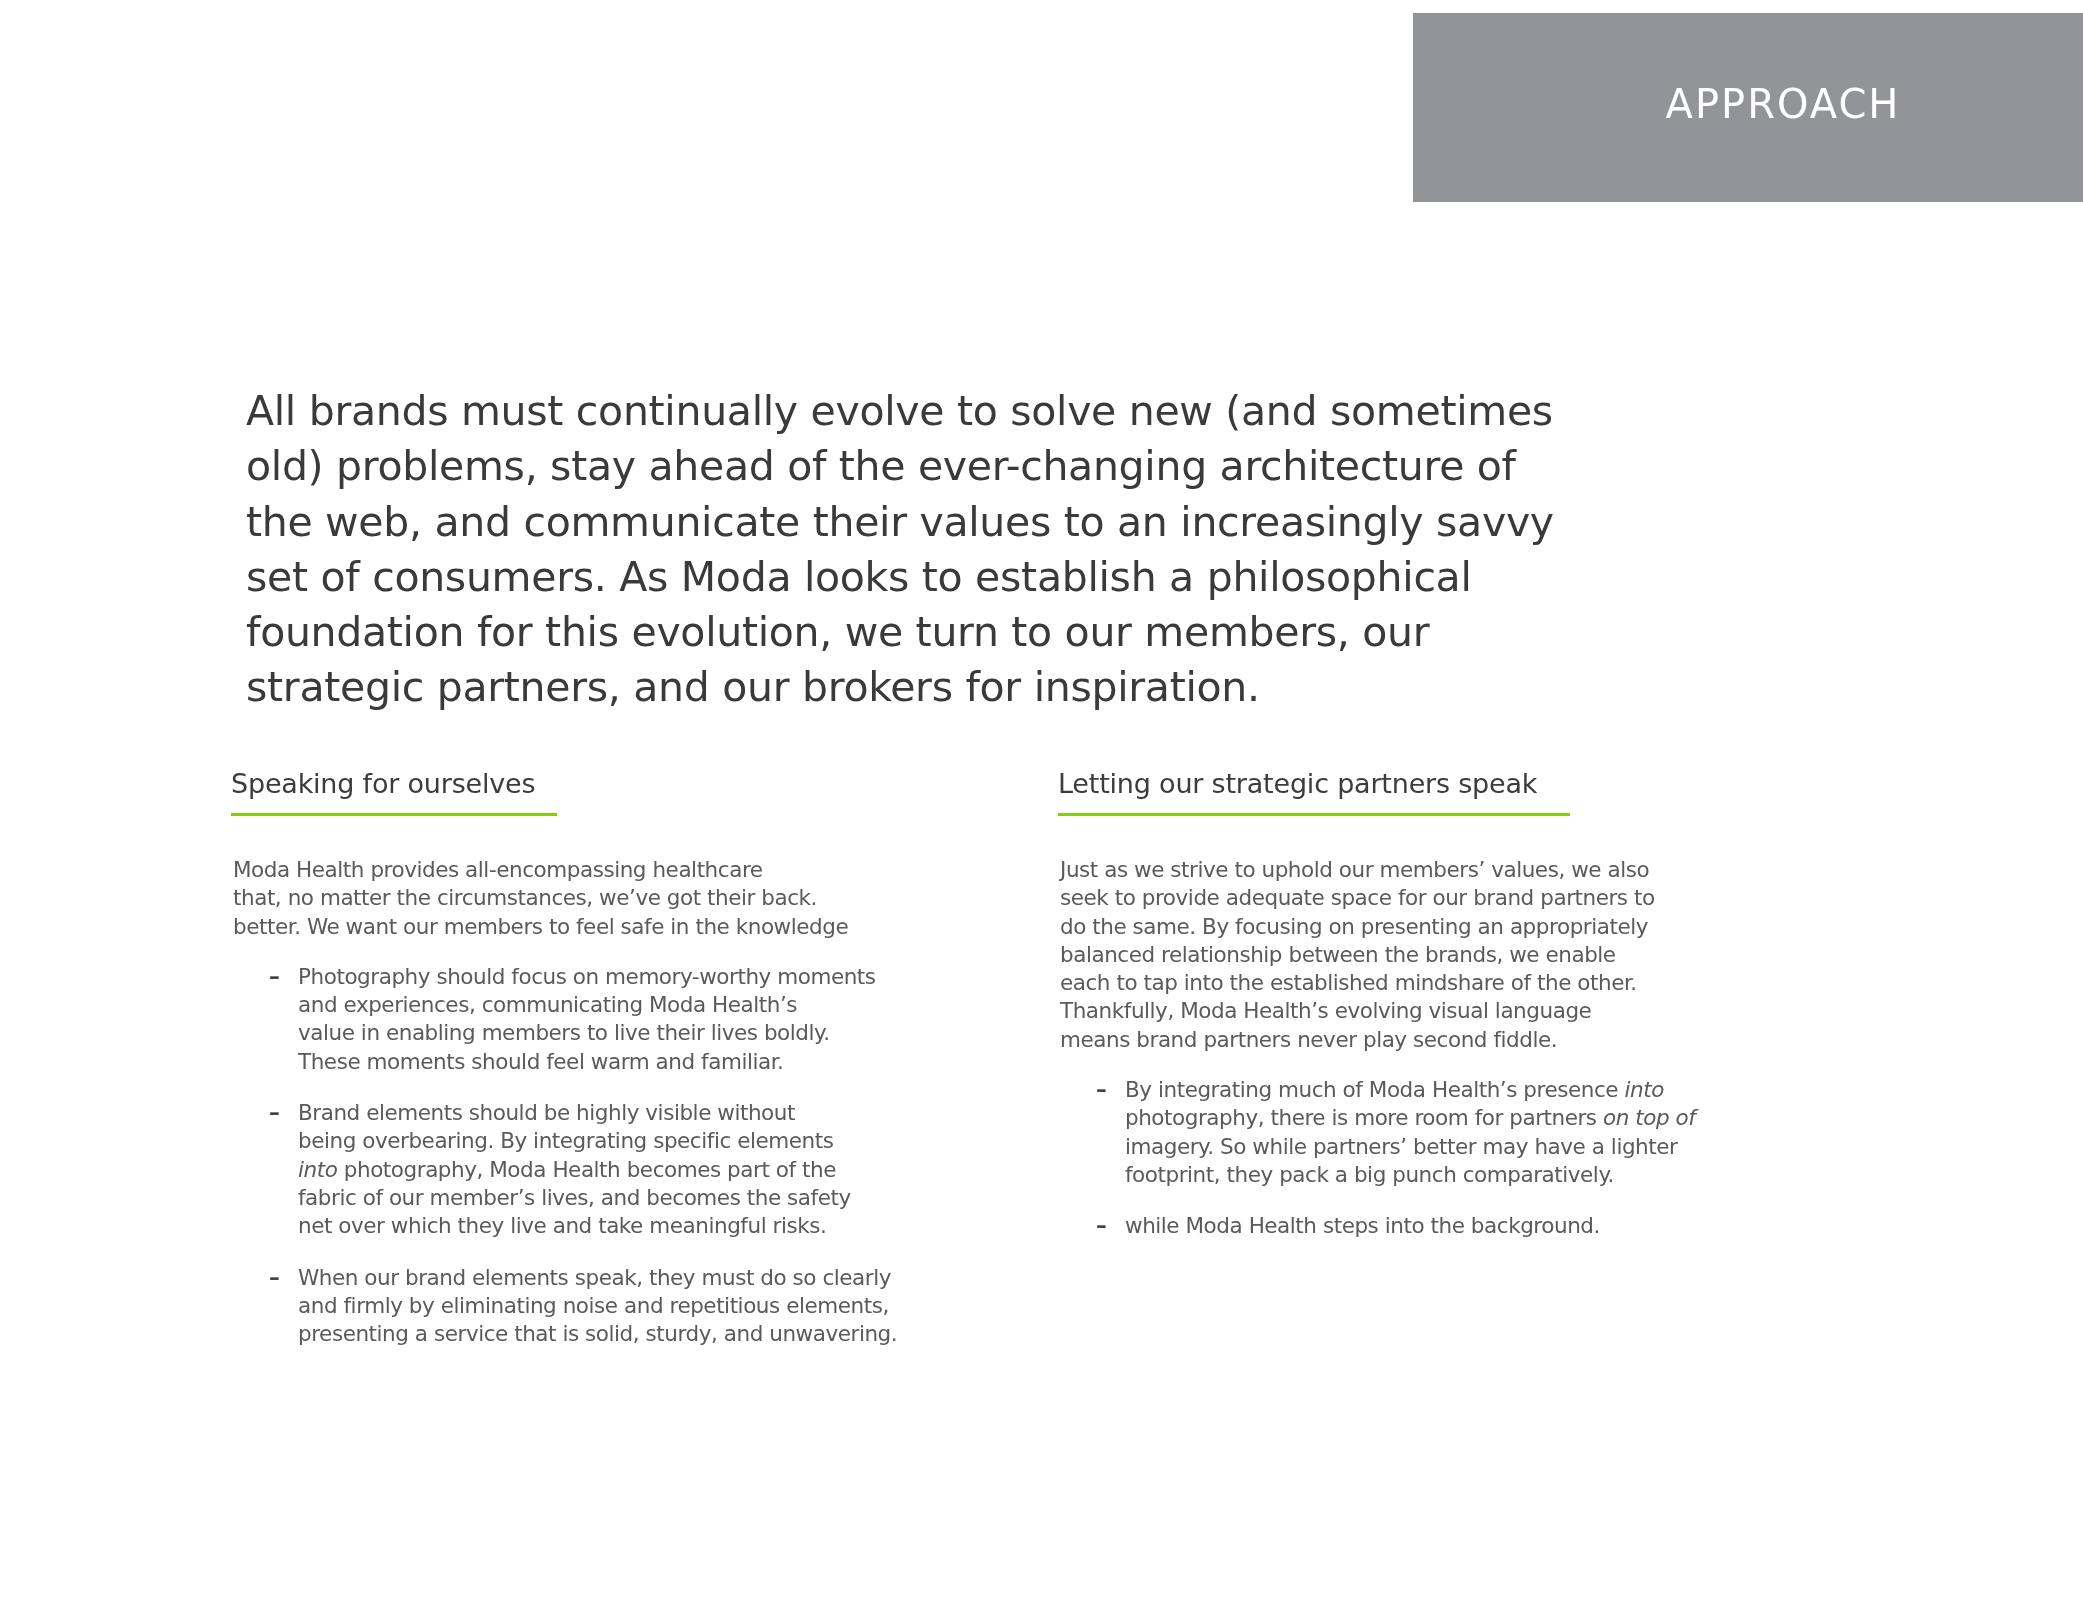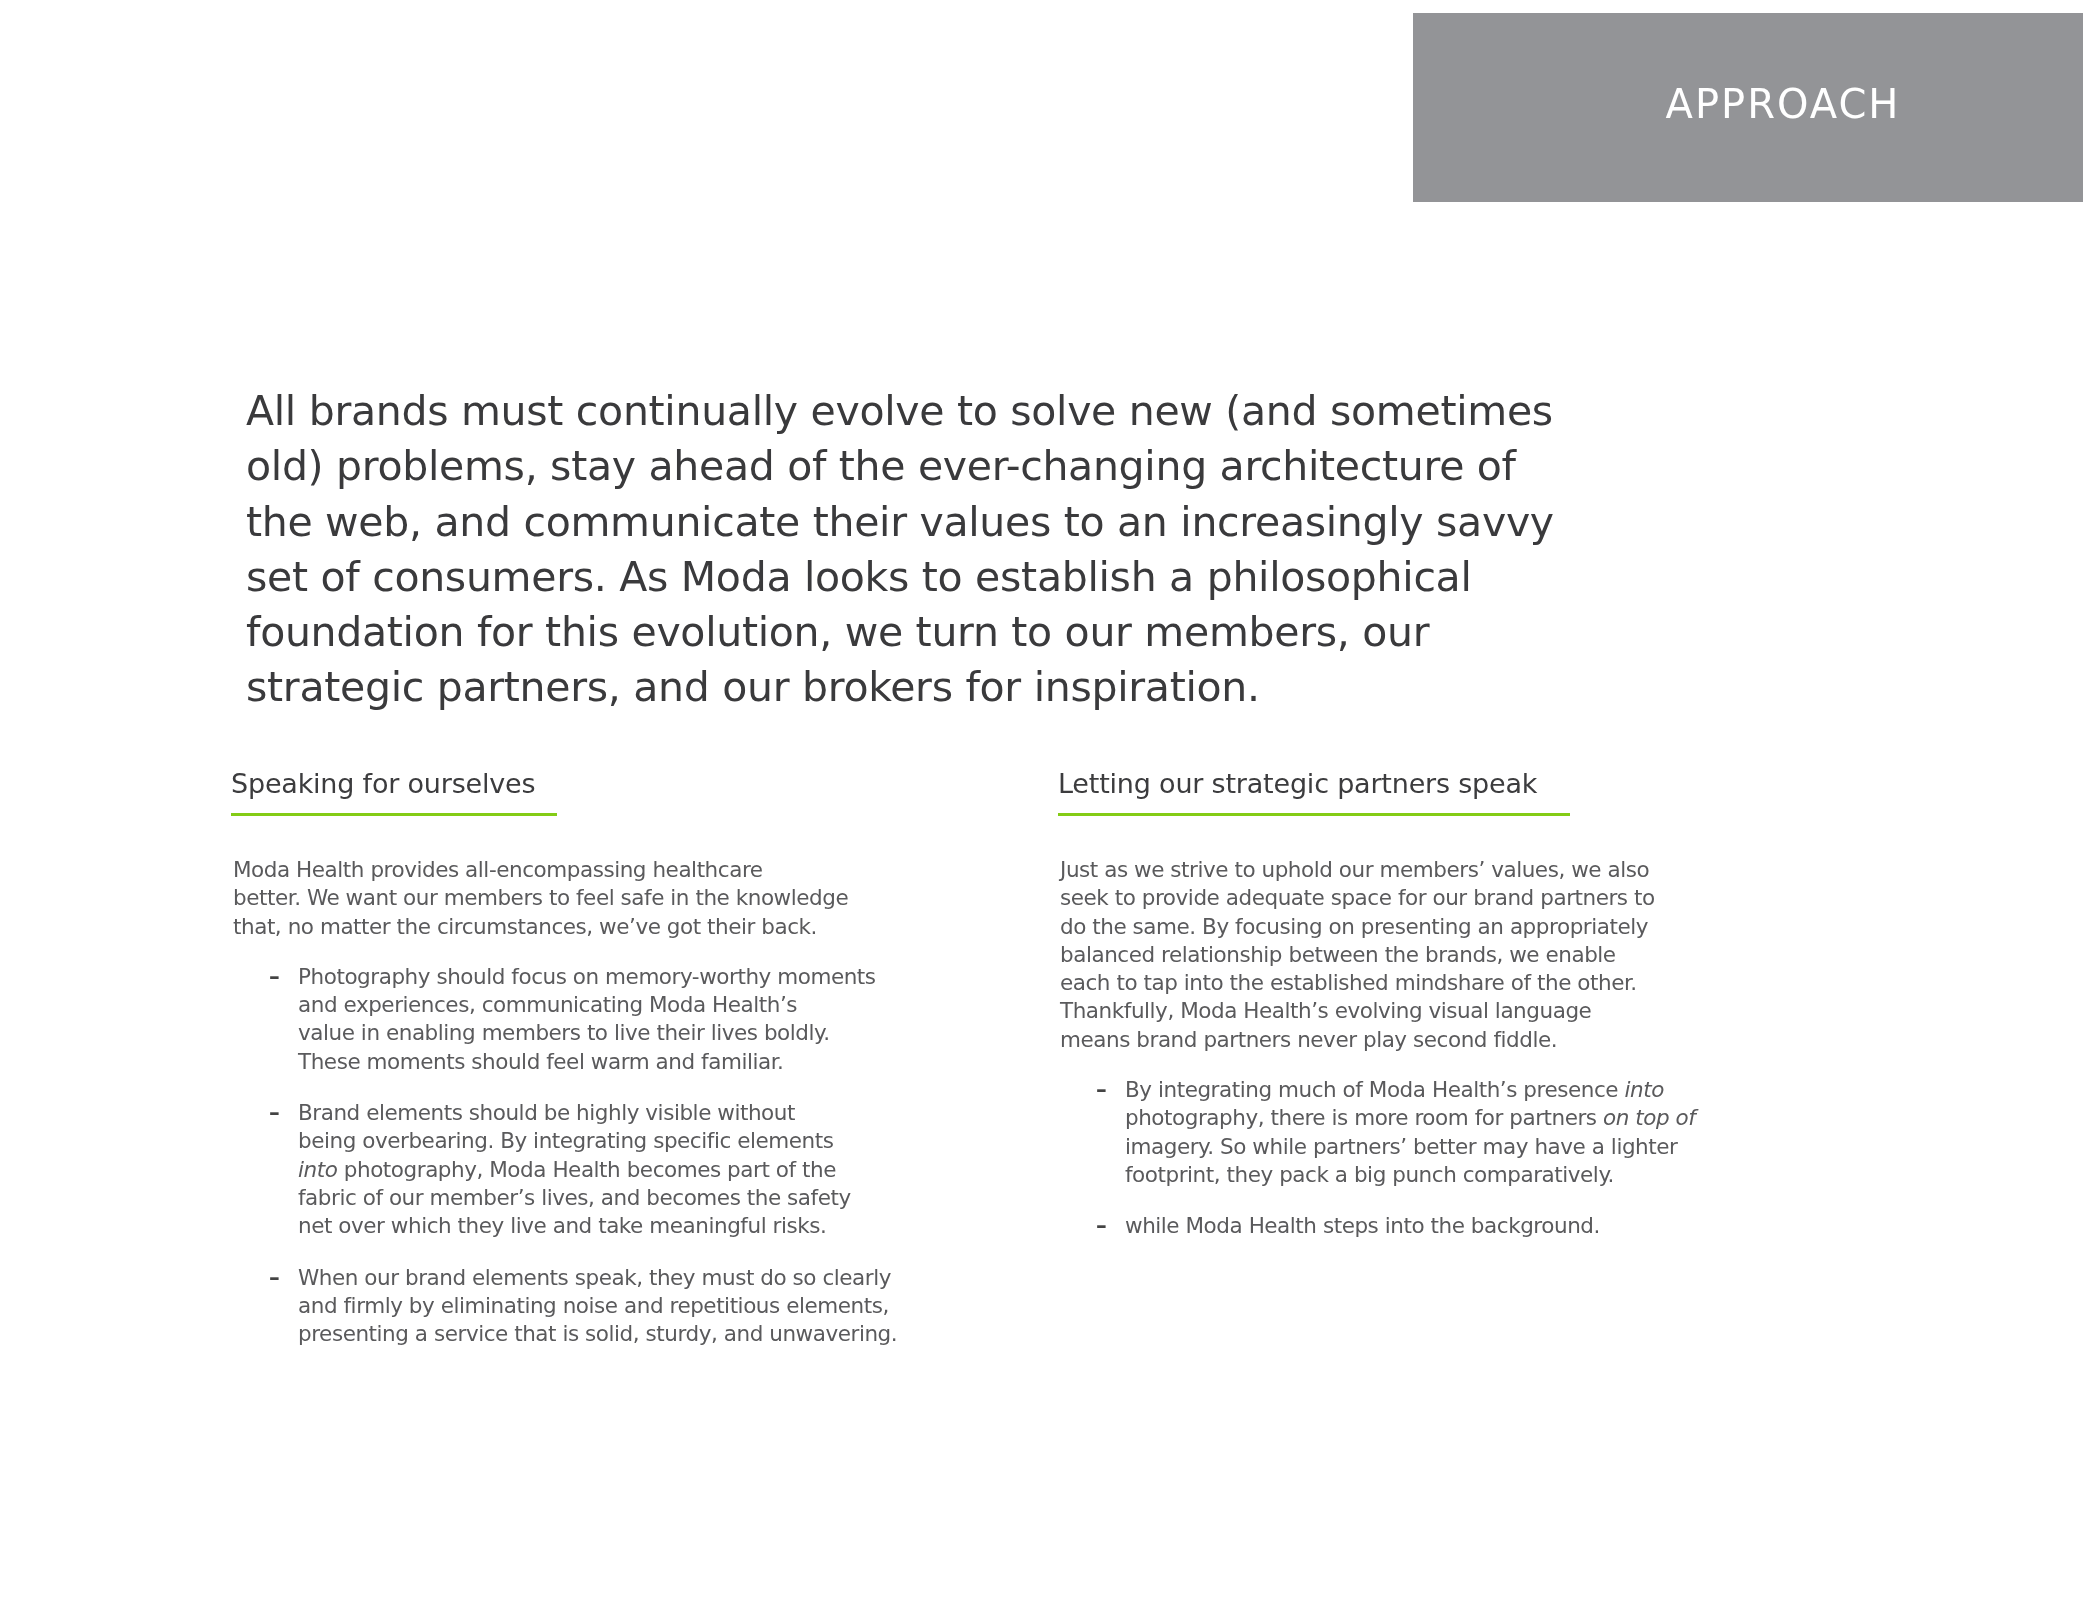--- a/index.html
+++ b/index.html
@@ -63,22 +63,22 @@
   <span>the web, and communicate their values to an increasingly savvy</span>
   <span>set of consumers. As Moda looks to establish a philosophical</span>
   <span>foundation for this evolution, we turn to our members, our</span>
   <span>strategic partners, and our brokers for inspiration.</span>
 </p>
 
 <section class="col col-left">
   <h2 class="col-heading">Speaking for ourselves</h2>
   <p class="col-body">
     <span>Moda Health provides all-encompassing healthcare</span>
+    <span>that, no matter the circumstances, we’ve got their back.</span>
     <span>better. We want our members to feel safe in the knowledge</span>
-    <span>that, no matter the circumstances, we’ve got their back.</span>
   </p>
   <ul class="bullets">
     <li class="bullet">
       <span class="bullet-dash">–</span>
       <span class="bullet-line">Photography should focus on memory-worthy moments</span>
       <span class="bullet-line">and experiences, communicating Moda Health’s</span>
       <span class="bullet-line">value in enabling members to live their lives boldly.</span>
       <span class="bullet-line">These moments should feel warm and familiar.</span>
     </li>
     <li class="bullet">

